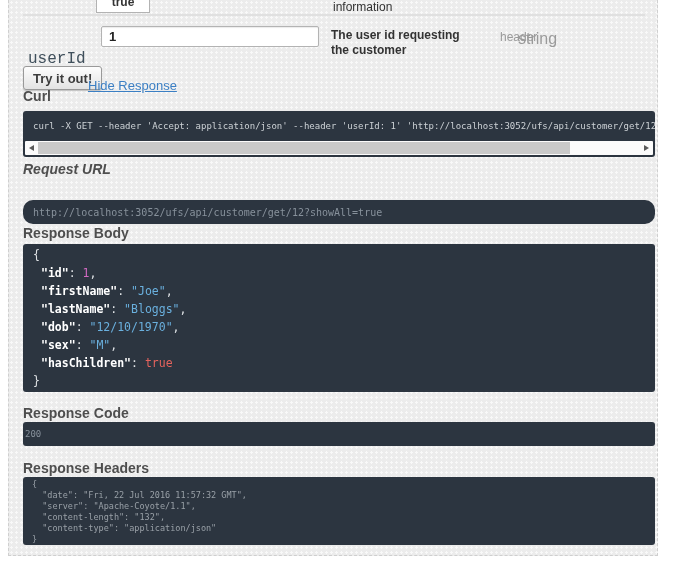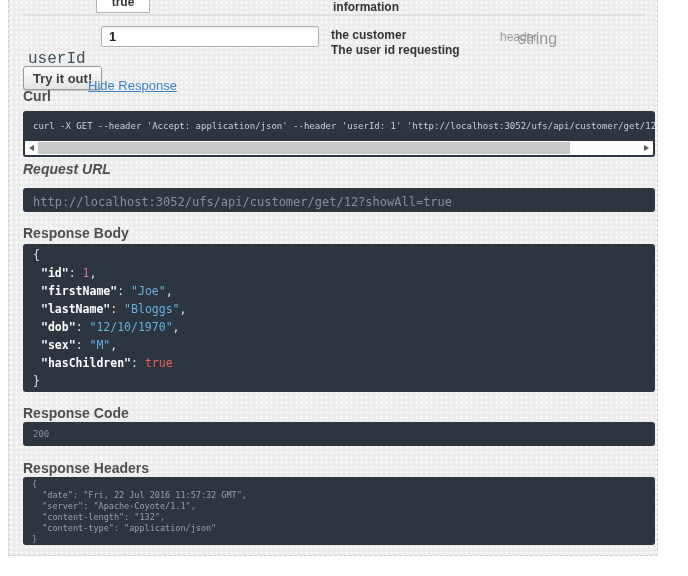--- a/index.html
+++ b/index.html
@@ -17,21 +17,21 @@
   }
   .panel *{box-sizing:border-box;}
 
   
   .partial-input-clip{position:absolute;left:87px;top:0;width:54px;height:13px;overflow:hidden;}
   .partial-input{
     position:absolute;left:0;top:-10px;width:54px;height:23px;background:#fff;
     border:1px solid #b3b3b3;text-align:center;font-size:12px;font-weight:bold;color:#333;
     padding-top:4px;
   }
-  .partial-desc{position:absolute;left:324px;top:0px;font-size:12px;font-weight:bold;color:#333;}
+  .partial-desc{position:absolute;left:324px;top:0px;font-size:12px;font-weight:normal;color:#333;}
   .row-divider{position:absolute;left:14px;top:14px;width:622px;height:2px;background:#e0e0e0;}
 
   
   .param-name{position:absolute;left:19px;top:30px;font-family:"Liberation Mono",monospace;font-size:16px;color:#40505c;margin-top:20px;}
   .param-input{
     position:absolute;left:92px;top:26px;width:218px;height:21px;background:#fff;
     border:1px solid #b3b3b3;border-radius:2px;padding:0 0 0 7px;
     font-family:"Liberation Sans",sans-serif;font-size:13px;font-weight:bold;color:#222;
     box-shadow:inset 0 1px 1px rgba(0,0,0,.08);
   }
@@ -50,23 +50,23 @@
   .hide-link{position:absolute;left:79px;top:70px;font-size:13px;color:#3b7fc4;text-decoration:underline;cursor:pointer;margin-top:8px;}
 
   
   .sec-h{position:absolute;left:14px;font-size:14px;font-weight:600;color:#4e4e4e;}
   .h-curl{top:88px;}.h-url{top:161px;font-style:italic;}.h-body{top:225px;}.h-code{top:405px;}.h-headers{top:460px;}
 
   
   .dark{position:absolute;left:14px;width:632px;background:#2c3540;border-radius:3px;color:#cfd4d9;
         font-family:"DejaVu Sans Mono",monospace;overflow:hidden;}
   .blk-curl{top:111px;height:46px;}
-  .blk-url{top:188px;height:24px;font-size:12px;color:#87919b;padding:7px 10px;white-space:pre;}
+  .blk-url{top:200px;height:24px;font-size:10px;color:#87919b;padding:7px 10px;white-space:pre;border-radius:10px;}
   .blk-body{top:244px;height:148px;font-size:11.5px;line-height:18px;padding:2px 10px;color:#dfe2e5;}
-  .blk-code{top:422px;height:24px;font-size:9px;color:#87919b;padding:7px 10px;white-space:pre;}
+  .blk-code{top:422px;height:24px;font-size:9px;color:#87919b;padding:7px 2px;white-space:pre;}
   .blk-headers{top:477px;height:68px;font-size:8.5px;line-height:11px;padding:2px 9px;color:#99a0a7;}
 
   .curl-text{position:absolute;left:0;top:0;right:0;height:31px;padding:10px 10px 0;font-size:9px;
              color:#cdd2d6;white-space:pre;overflow:hidden;}
   
   .hscroll{position:absolute;left:2px;right:2px;bottom:2px;height:14px;background:#fbfbfb;border-radius:1px;}
   .hs-arrow{position:absolute;top:4px;width:0;height:0;cursor:pointer;}
   .hs-left{left:4px;border-top:3.5px solid transparent;border-bottom:3.5px solid transparent;border-right:5px solid #5a5a5a;}
   .hs-right{right:4px;border-top:3.5px solid transparent;border-bottom:3.5px solid transparent;border-left:5px solid #5a5a5a;}
   .hs-thumb{position:absolute;left:13px;top:1px;height:12px;width:532px;background:#c9c9c9;cursor:pointer;}
@@ -88,22 +88,22 @@
 
   <div class="partial-input-clip">
     <div class="partial-input">true</div>
   </div>
   <div class="partial-desc">information</div>
   <div class="row-divider"></div>
 
   <div class="param-name">userId</div>
   <input class="param-input" type="text" value="1" style="">
   <div class="param-desc">
+    <div>The user id requesting</div>
     <div>the customer</div>
-    <div>The user id requesting</div>
   </div>
   <div class="param-type">header</div>
   <div class="param-dtype">string</div>
 
   <button class="try-btn">Try it out!</button>
   <a class="hide-link">Hide Response</a>
 
   <div class="sec-h h-curl">Curl</div>
   <div class="dark blk-curl">
     <div class="curl-text">curl -X GET --header 'Accept: application/json' --header 'userId: 1' 'http://localhost:3052/ufs/api/customer/get/12?sh</div>

